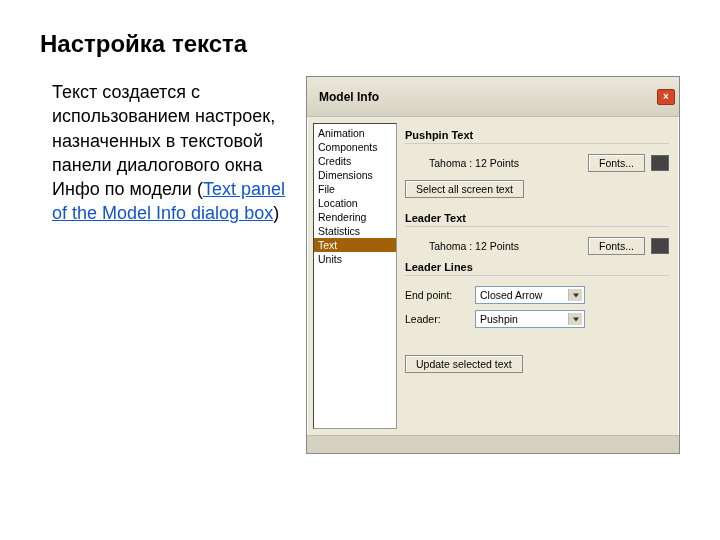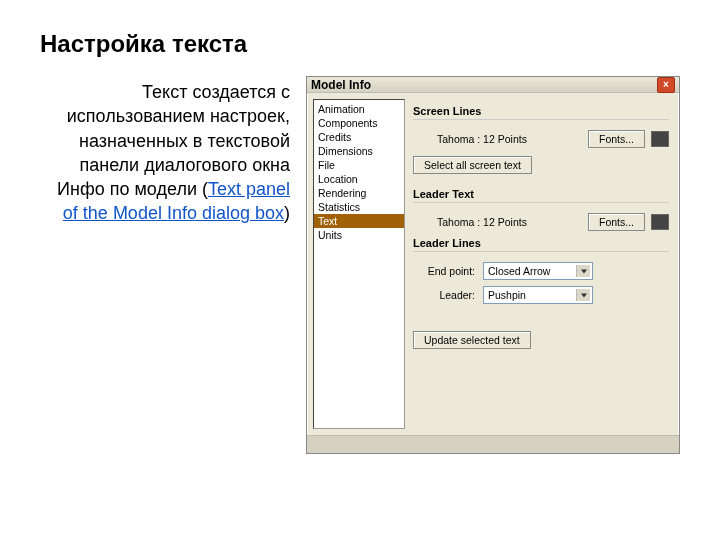--- a/index.html
+++ b/index.html
@@ -24,45 +24,44 @@
     display: flex;
     gap: 16px;
   }
   .slide-text {
     flex: 0 0 250px;
     font-size: 18px;
     line-height: 1.35;
     color: #000;
     padding-top: 4px;
     padding-left: 12px;
-    text-align: right;
   }
   .slide-text a {
     color: #1155cc;
     text-decoration: underline;
   }
   .dialog-wrap {
     flex: 1;
     border: 1px solid #888;
     background: #ece9d8;
     font-family: Tahoma, Arial, sans-serif;
     font-size: 11px;
     color: #000;
     display: flex;
     flex-direction: column;
     height: 378px;
     box-shadow: 0 0 0 1px #fff inset;
   }
   .titlebar {
-    height: 16px;
+    height: 40px;
     background: linear-gradient(#eae7da, #d6d2c2);
     border-bottom: 1px solid #bbb;
     display: flex;
     align-items: center;
-    padding: 0 4px 0 4px;
+    padding: 0 4px 0 12px;
   }
   .titlebar-title {
     font-weight: bold;
     font-size: 12px;
     flex: 1;
   }
   .close-btn {
     width: 18px;
     height: 16px;
     background: #d04a2a;
@@ -78,21 +77,21 @@
     cursor: default;
   }
   .dialog-body {
     flex: 1;
     display: flex;
     padding: 6px;
     gap: 6px;
     overflow: hidden;
   }
   .sidebar {
-    width: 92px;
+    width: 84px;
     background: #fff;
     border: 1px inset #999;
     padding: 2px 0;
     overflow: hidden;
   }
   .sidebar-item {
     font-size: 10.5px;
     padding: 1px 4px;
     white-space: nowrap;
     cursor: default;
@@ -117,21 +116,20 @@
     border-top: 1px solid #ccc;
     margin: 2px 0 10px 0;
   }
   .row {
     display: flex;
     align-items: center;
     margin: 6px 0;
   }
   .row-label {
     width: 70px;
-    text-align: right;
     padding-right: 8px;
   }
   .row-value {
     flex: 1;
   }
   .btn {
     background: #ece9d8;
     border: 1px solid #888;
     border-radius: 0;
     font-size: 10.5px;
@@ -220,21 +218,21 @@
           <div class="sidebar-item">File</div>
           <div class="sidebar-item">Location</div>
           <div class="sidebar-item">Rendering</div>
           <div class="sidebar-item">Statistics</div>
           <div class="sidebar-item selected">Text</div>
           <div class="sidebar-item">Units</div>
         </div>
 
         <div class="main-panel">
 
-          <div class="section-heading">Screen Lines</div>
+          <div class="section-heading">Pushpin Text</div>
           <hr class="hr">
           <div class="row">
             <div class="row-value" style="padding-left:24px;">Tahoma : 12 Points</div>
             <div class="right-cluster">
               <span class="btn">Fonts...</span>
               <span class="swatch"></span>
             </div>
           </div>
           <div class="right-row">
             <span class="btn">Select all screen text</span>

